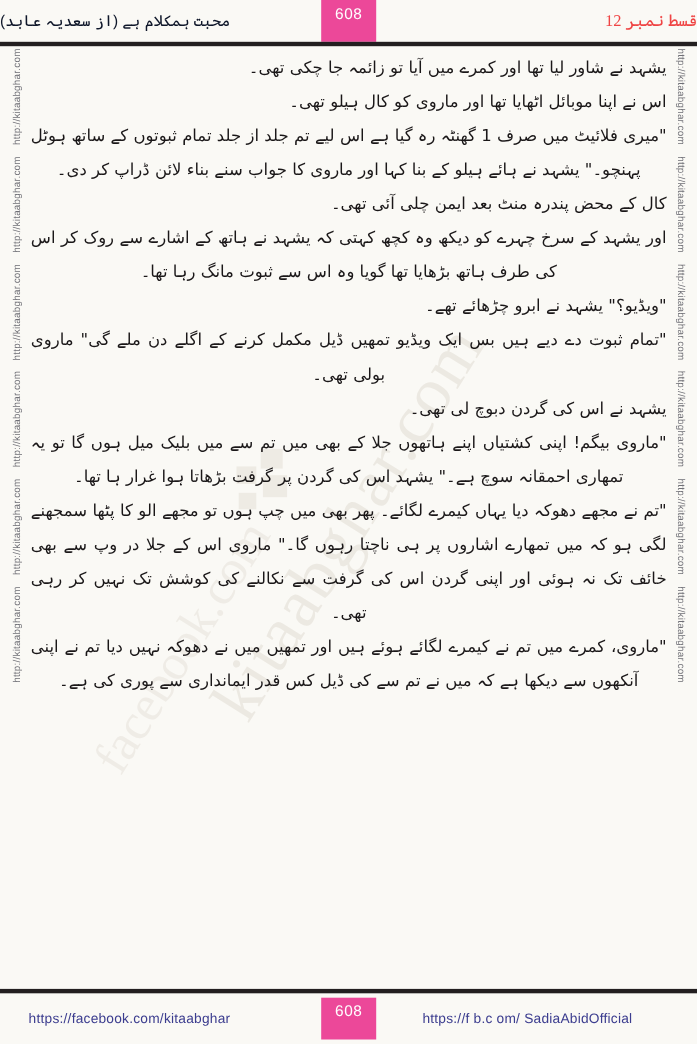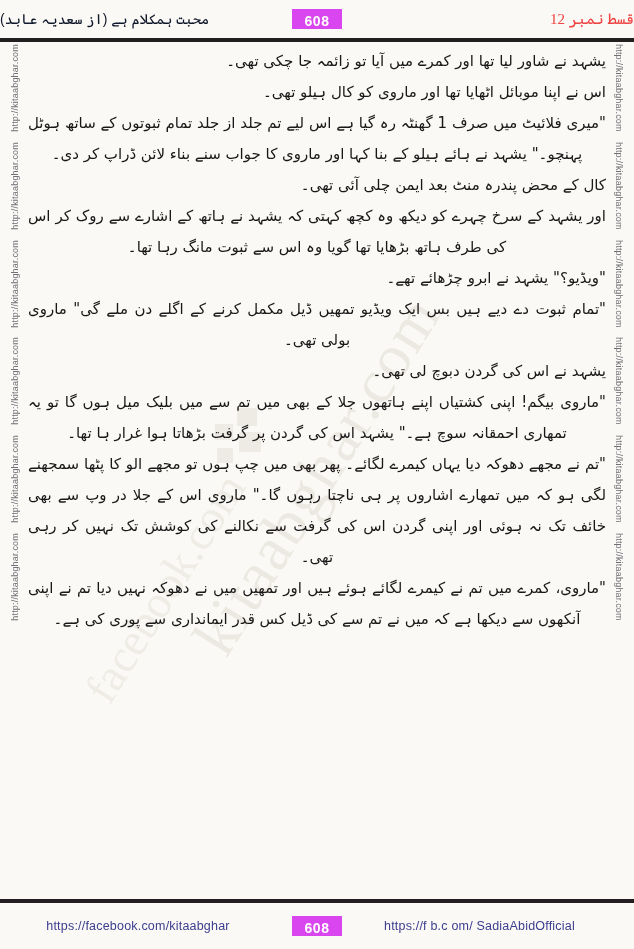--- a/index.html
+++ b/index.html
@@ -63,27 +63,27 @@
     white-space: nowrap;
   }
   .story-title {
     font-family: Liberation Sans, sans-serif;
     font-size: 14px;
     color: #0f172a;
     direction: rtl;
     white-space: nowrap;
   }
   .page-badge {
-    background: #d946ef;
+    background: #ec4899;
     color: #ffffff;
     font-family: "Liberation Sans", sans-serif;
-    font-weight: bold;
+    font-weight: normal;
     font-size: 14px;
     letter-spacing: 0.5px;
-    padding: 4px 13px 0 13px;
+    padding: 4px 13px 18px 13px;
     line-height: 1.15;
     display: inline-block;
   }
   .rule-top {
     position: absolute;
     top: 38px;
     left: 0;
     width: 634px;
     height: 4px;
     background: #231f20;
@@ -221,21 +221,21 @@
     flex-direction: row;
     align-items: center;
     z-index: 6;
     direction: ltr;
   }
   .footer-left {
     width: 250px;
     padding-left: 26px;
     box-sizing: border-box;
     display: flex;
-    justify-content: center;
+    justify-content: flex-start;
   }
   .footer-center {
     flex: 1;
     display: flex;
     justify-content: center;
     align-items: center;
   }
   .footer-right {
     width: 250px;
     padding-right: 22px;

